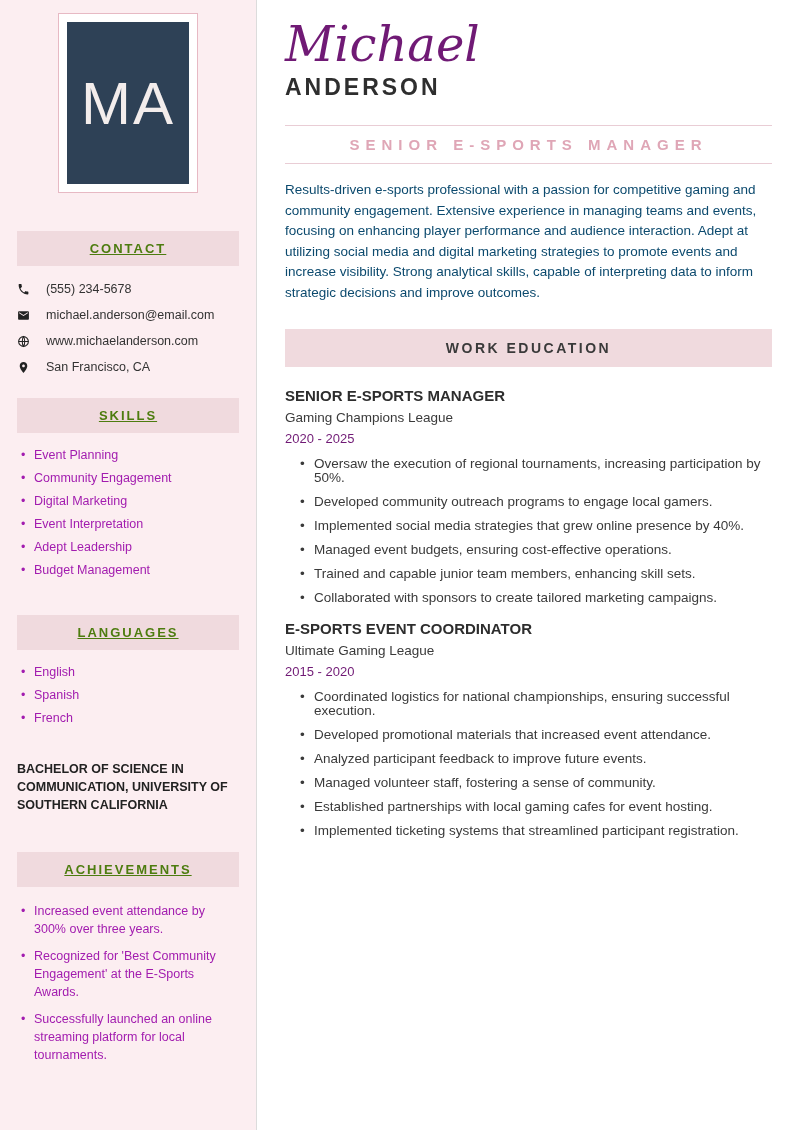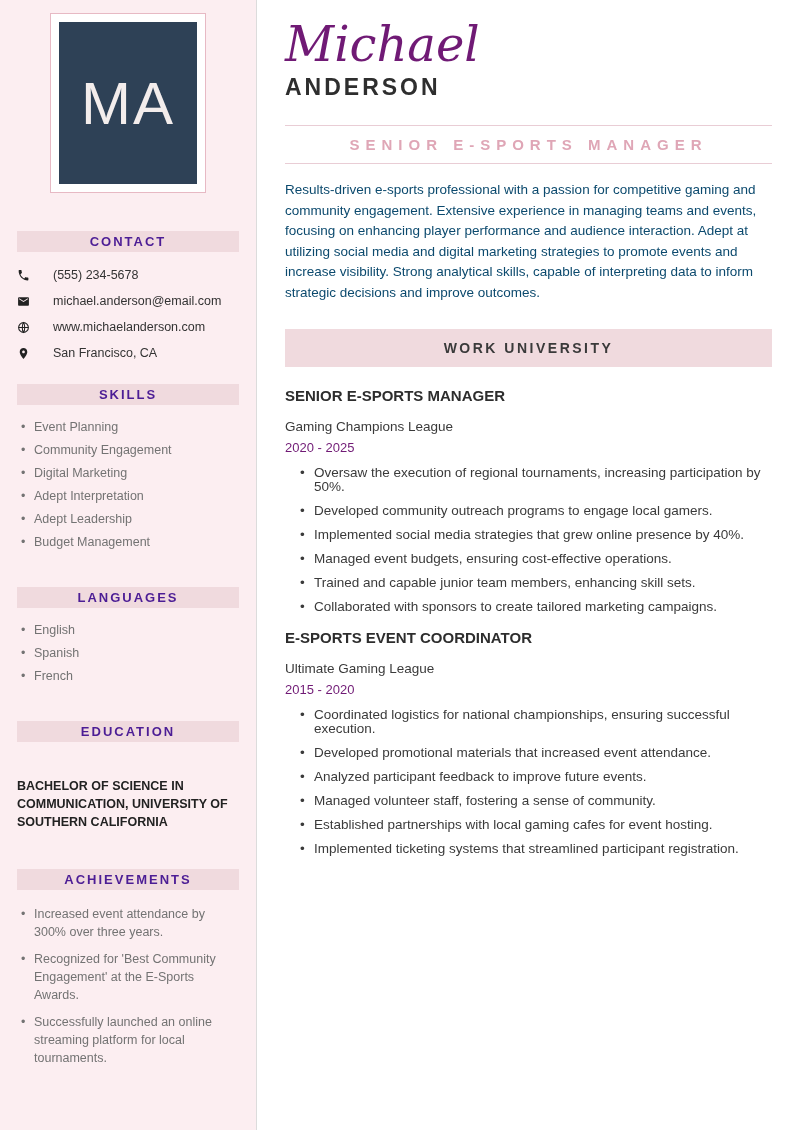--- a/index.html
+++ b/index.html
@@ -17,21 +17,21 @@
   
   .sidebar {
     position: absolute;
     left: 0; top: 0; bottom: 0;
     width: 257px;
     background: var(--sidebar-bg, #fceef1);
     border-right: 1px solid #dcdcdc;
     padding: 13px 17px 0 17px;
   }
   .avatar-frame {
-    width: 156px;
+    width: 140px;
     height: 180px;
     margin: 0 auto;
     background: #ffffff;
     border: 1px solid #e7b9c4;
     padding: 8px;
   }
   .avatar-inner {
     width: 100%;
     height: 100%;
     background: var(--navy, #2e4156);
@@ -40,50 +40,51 @@
     justify-content: center;
   }
   .avatar-inner span {
     color: #f3edec;
     font-size: 60px;
     letter-spacing: 2px;
     font-weight: 400;
   }
   .side-band {
     margin-top: 38px;
-    height: 21px;
+    height: 35px;
     background: var(--band-bg, #f0dade);
     display: flex;
     align-items: center;
     justify-content: center;
     font-size: 13px;
     font-weight: 700;
     letter-spacing: 2px;
-    color: #4c1d95;
+    color: #4d7c0f;
+    text-decoration: underline;
   }
   .side-band.tight { margin-top: 24px; }
   .contact-list { margin-top: 16px; list-style: none; }
   .contact-list li {
     display: flex;
     align-items: center;
-    gap: 23px;
+    gap: 16px;
     font-size: 12.5px;
     color: #333;
     margin-bottom: 12px;
     text-align: right;
   }
   .contact-list .icn { width: 13px; height: 13px; flex: 0 0 13px; display: inline-flex; }
   .contact-list .icn svg { width: 13px; height: 13px; }
 
   .side-list { margin-top: 15px; list-style: none; padding-left: 4px; }
   .side-list li {
     position: relative;
     padding-left: 13px;
     font-size: 12.5px;
-    color: #737373;
+    color: #a21caf;
     margin-bottom: 9px;
     line-height: 14px;
     margin-top: 9px;
   }
   .side-list li::before { content: "•"; position: absolute; left: 0; top: 0; }
   .side-list.wrap li { line-height: 18px; margin-bottom: 6px; }
 
   .edu-text {
     margin-top: 35px;
     font-size: 12.5px;
@@ -138,21 +139,21 @@
     align-items: center;
     justify-content: center;
     font-size: 14px;
     font-weight: 700;
     letter-spacing: 2.5px;
     color: #3a3a3a;
   }
   .job { margin-top: 20px; }
   .job + .job { margin-top: 15px; }
   .job-title { font-size: 15px; font-weight: 700; color: #2d2d2d; }
-  .job-company { font-size: 13.5px; color: #3a3a3a; margin-top: 15px; }
+  .job-company { font-size: 13.5px; color: #3a3a3a; margin-top: 6px; }
   .job-dates { font-size: 13px; color: #701a75; margin-top: 6px; }
   .job-bullets { margin-top: 11px; list-style: none; padding-left: 15px; }
   .job-bullets li {
     position: relative;
     padding-left: 14px;
     font-size: 13.5px;
     color: #3a3a3a;
     line-height: 14px;
     margin-bottom: 10px;
   }
@@ -206,54 +207,53 @@
         </span>
         <span>San Francisco, CA</span>
       </li>
     </ul>
 
     <div class="side-band tight">SKILLS</div>
     <ul class="side-list">
       <li>Event Planning</li>
       <li>Community Engagement</li>
       <li>Digital Marketing</li>
-      <li>Adept Interpretation</li>
+      <li>Event Interpretation</li>
       <li>Adept Leadership</li>
       <li>Budget Management</li>
     </ul>
 
     <div class="side-band">LANGUAGES</div>
     <ul class="side-list">
       <li>English</li>
       <li>Spanish</li>
       <li>French</li>
     </ul>
 
-    <div class="side-band">EDUCATION</div>
     <div class="edu-text">BACHELOR OF SCIENCE IN COMMUNICATION, UNIVERSITY OF SOUTHERN CALIFORNIA</div>
 
     <div class="side-band">ACHIEVEMENTS</div>
     <ul class="side-list wrap">
       <li>Increased event attendance by 300% over three years.</li>
       <li>Recognized for 'Best Community Engagement' at the E-Sports Awards.</li>
       <li>Successfully launched an online streaming platform for local tournaments.</li>
     </ul>
 
   </aside>
 
   <main class="main">
 
     <div class="first-name">Michael</div>
     <div class="last-name">ANDERSON</div>
 
     <div class="title-band">SENIOR E-SPORTS MANAGER</div>
 
     <p class="summary">Results-driven e-sports professional with a passion for competitive gaming and community engagement. Extensive experience in managing teams and events, focusing on enhancing player performance and audience interaction. Adept at utilizing social media and digital marketing strategies to promote events and increase visibility. Strong analytical skills, capable of interpreting data to inform strategic decisions and improve outcomes.</p>
 
-    <div class="main-band">WORK UNIVERSITY</div>
+    <div class="main-band">WORK EDUCATION</div>
 
     <section class="job">
       <div class="job-title">SENIOR E-SPORTS MANAGER</div>
       <div class="job-company">Gaming Champions League</div>
       <div class="job-dates">2020 - 2025</div>
       <ul class="job-bullets">
         <li>Oversaw the execution of regional tournaments, increasing participation by 50%.</li>
         <li>Developed community outreach programs to engage local gamers.</li>
         <li>Implemented social media strategies that grew online presence by 40%.</li>
         <li>Managed event budgets, ensuring cost-effective operations.</li>

